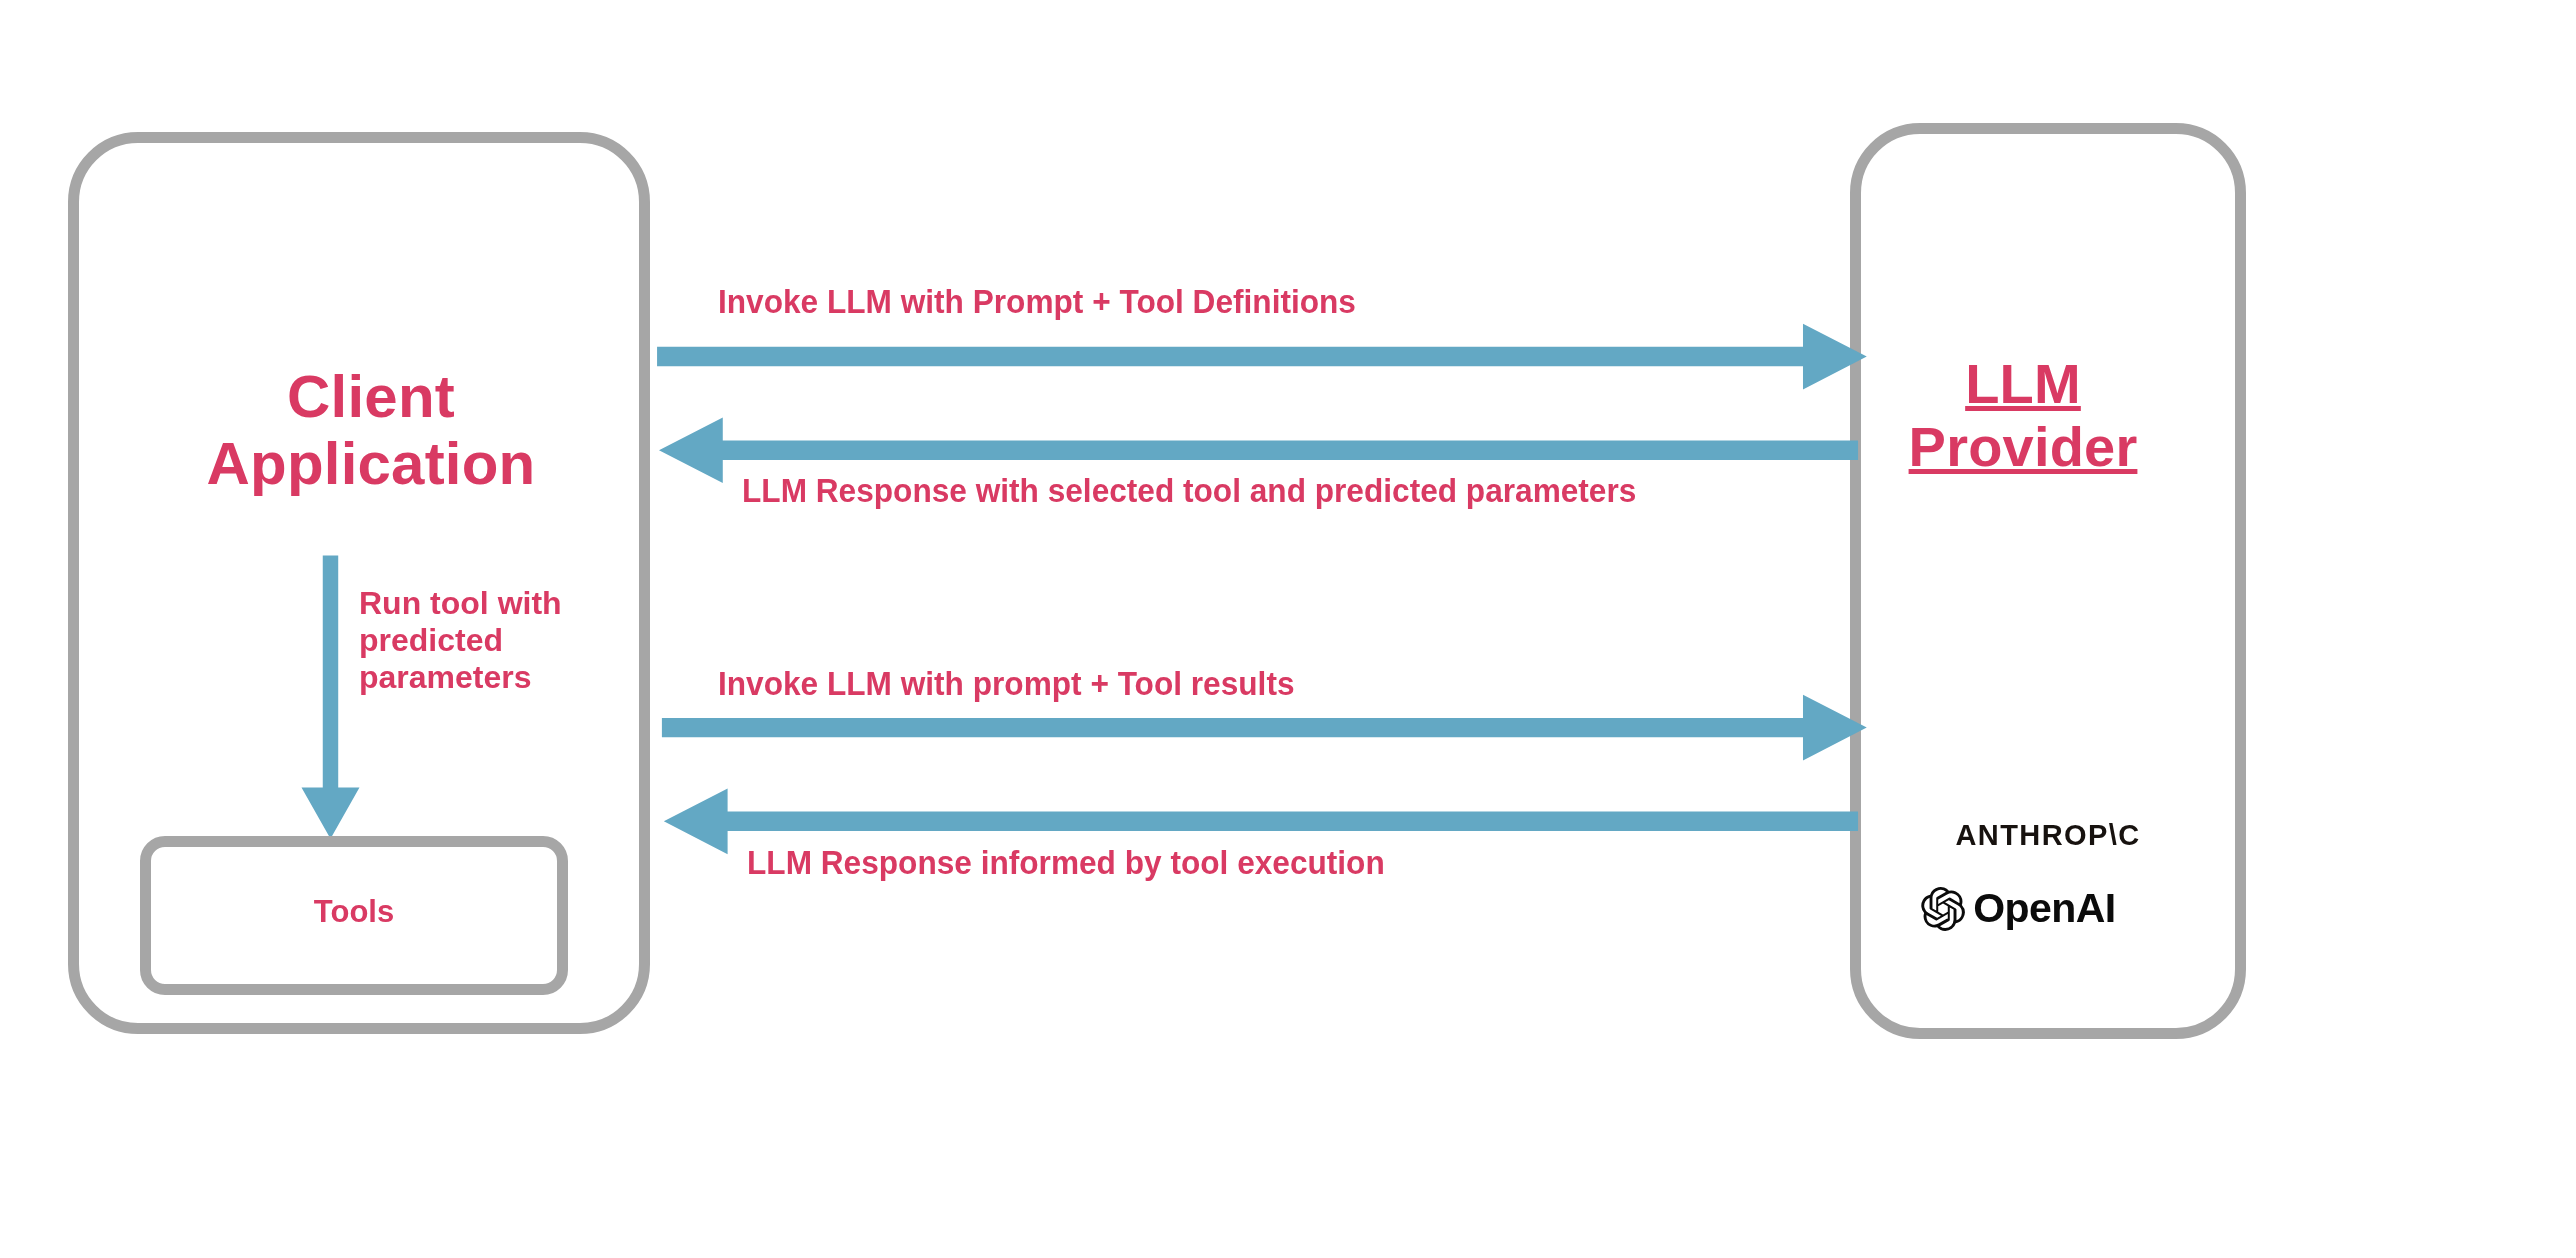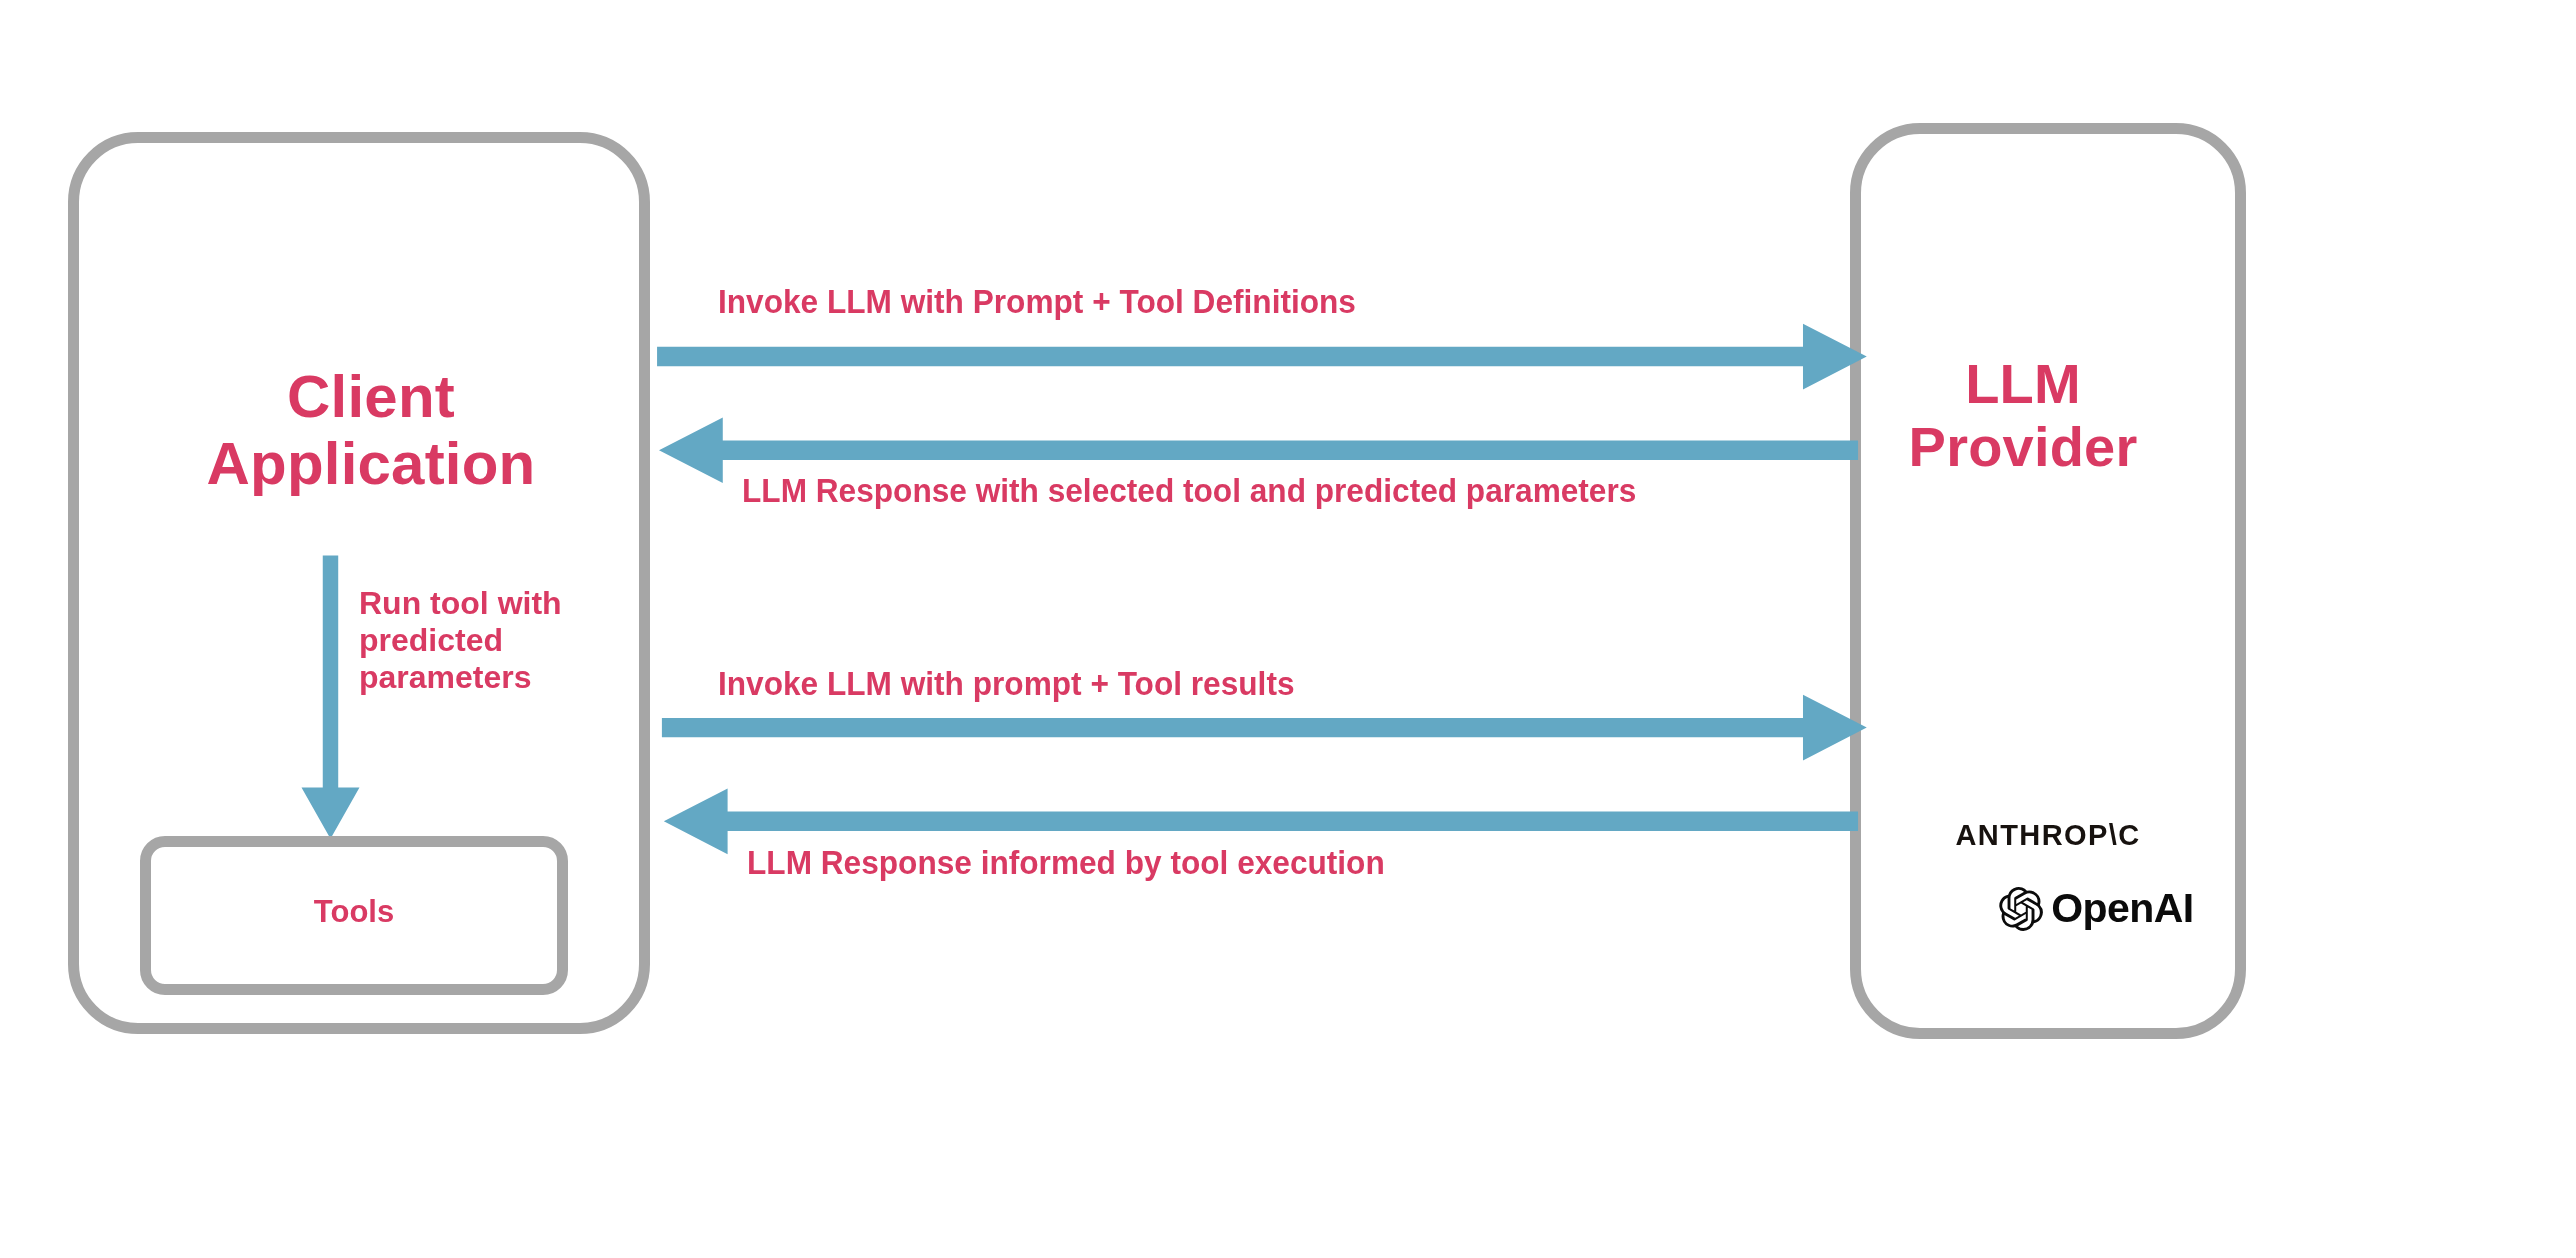--- a/index.html
+++ b/index.html
@@ -13,40 +13,40 @@
   #client-box{left:68px;top:132px;width:582px;height:902px;}
   #provider-box{left:1850px;top:123px;width:396px;height:916px;}
   #tools-box{position:absolute;left:140px;top:836px;width:428px;height:159px;
              box-sizing:border-box;background:#ffffff;
              border:11.6px solid #a6a6a6;border-radius:25px;z-index:4;}
 
   
   .title{position:absolute;color:#d93a63;font-weight:700;line-height:1.12;
          text-align:center;white-space:pre-line;letter-spacing:0.2px;}
   #client-title{left:68px;top:363px;width:582px;font-size:60px;margin-left:12px;}
-  #provider-title{left:1850px;top:353px;width:346px;font-size:56px;}
+  #provider-title{left:1850px;top:353px;width:346px;font-size:56px;text-decoration:underline;}
   #tools-label{position:absolute;left:140px;top:894px;width:428px;text-align:center;
                color:#d93a63;font-size:31px;font-weight:700;z-index:5;}
 
   
   .flow-label{position:absolute;color:#d93a63;font-weight:700;font-size:34px;
               white-space:nowrap;transform:scaleX(.93);transform-origin:left center;}
 
   
   #arrow-layer{position:absolute;left:0;top:0;width:2576px;height:1258px;z-index:3;}
 
   
   #run-tool-note{position:absolute;left:359px;top:585px;width:261px;
                  color:#d93a63;font-size:32px;font-weight:700;line-height:1.16;
                  white-space:pre-line;z-index:5;}
 
   
   #anthropic-logo{position:absolute;left:1850px;top:819px;width:396px;text-align:center;
                   color:#17120f;font-size:29px;font-weight:700;letter-spacing:1.4px;z-index:5;}
-  #openai-logo{position:absolute;left:1878px;top:885px;width:396px;z-index:5;
+  #openai-logo{position:absolute;left:1800px;top:885px;width:396px;z-index:5;
                display:flex;align-items:center;justify-content:center;gap:8.7px;padding-left:20px;}
   #openai-mark{width:44px;height:44px;flex:0 0 auto;}
   #openai-word{color:#0b0b0b;font-size:41px;font-weight:600;letter-spacing:-0.6px;}
 </style>
 </head>
 <body>
 
 <div id="stage">
 
   <div class="box" id="client-box"></div>

